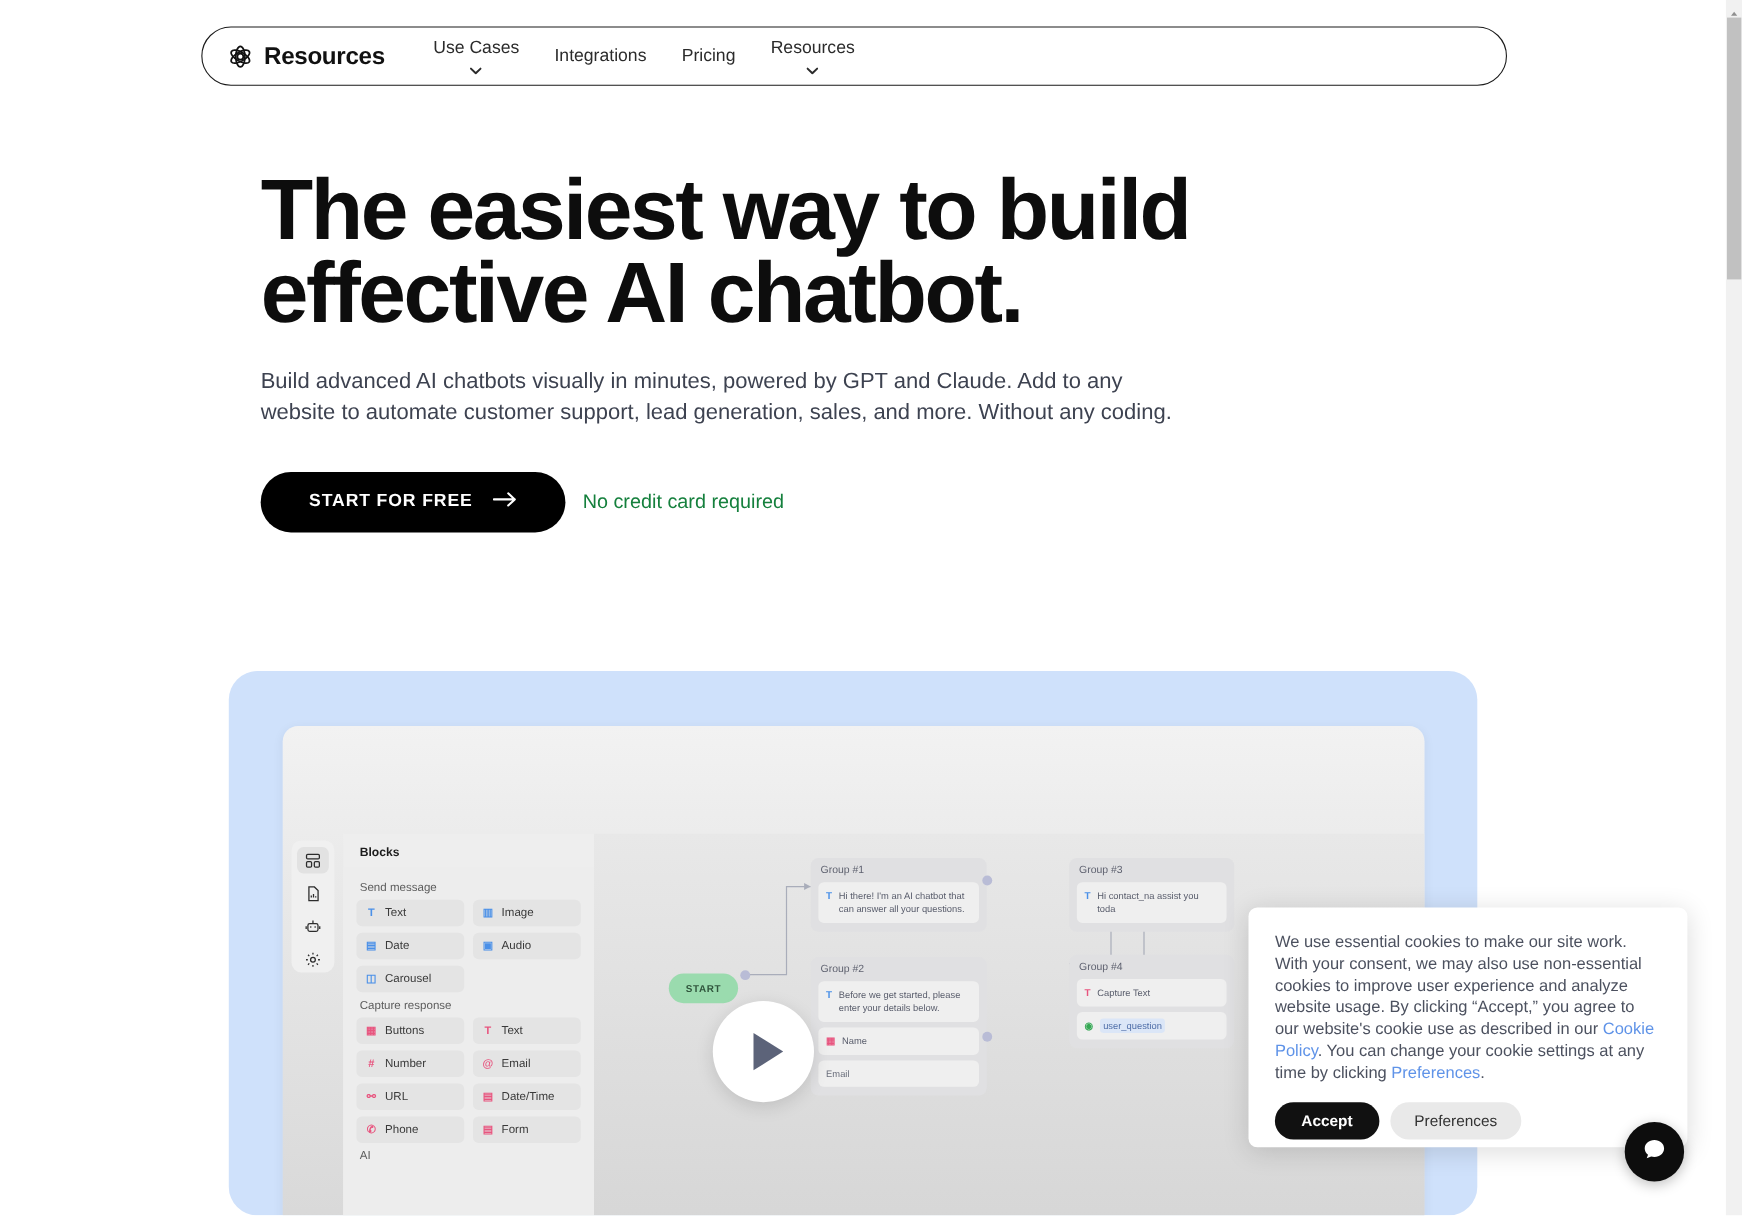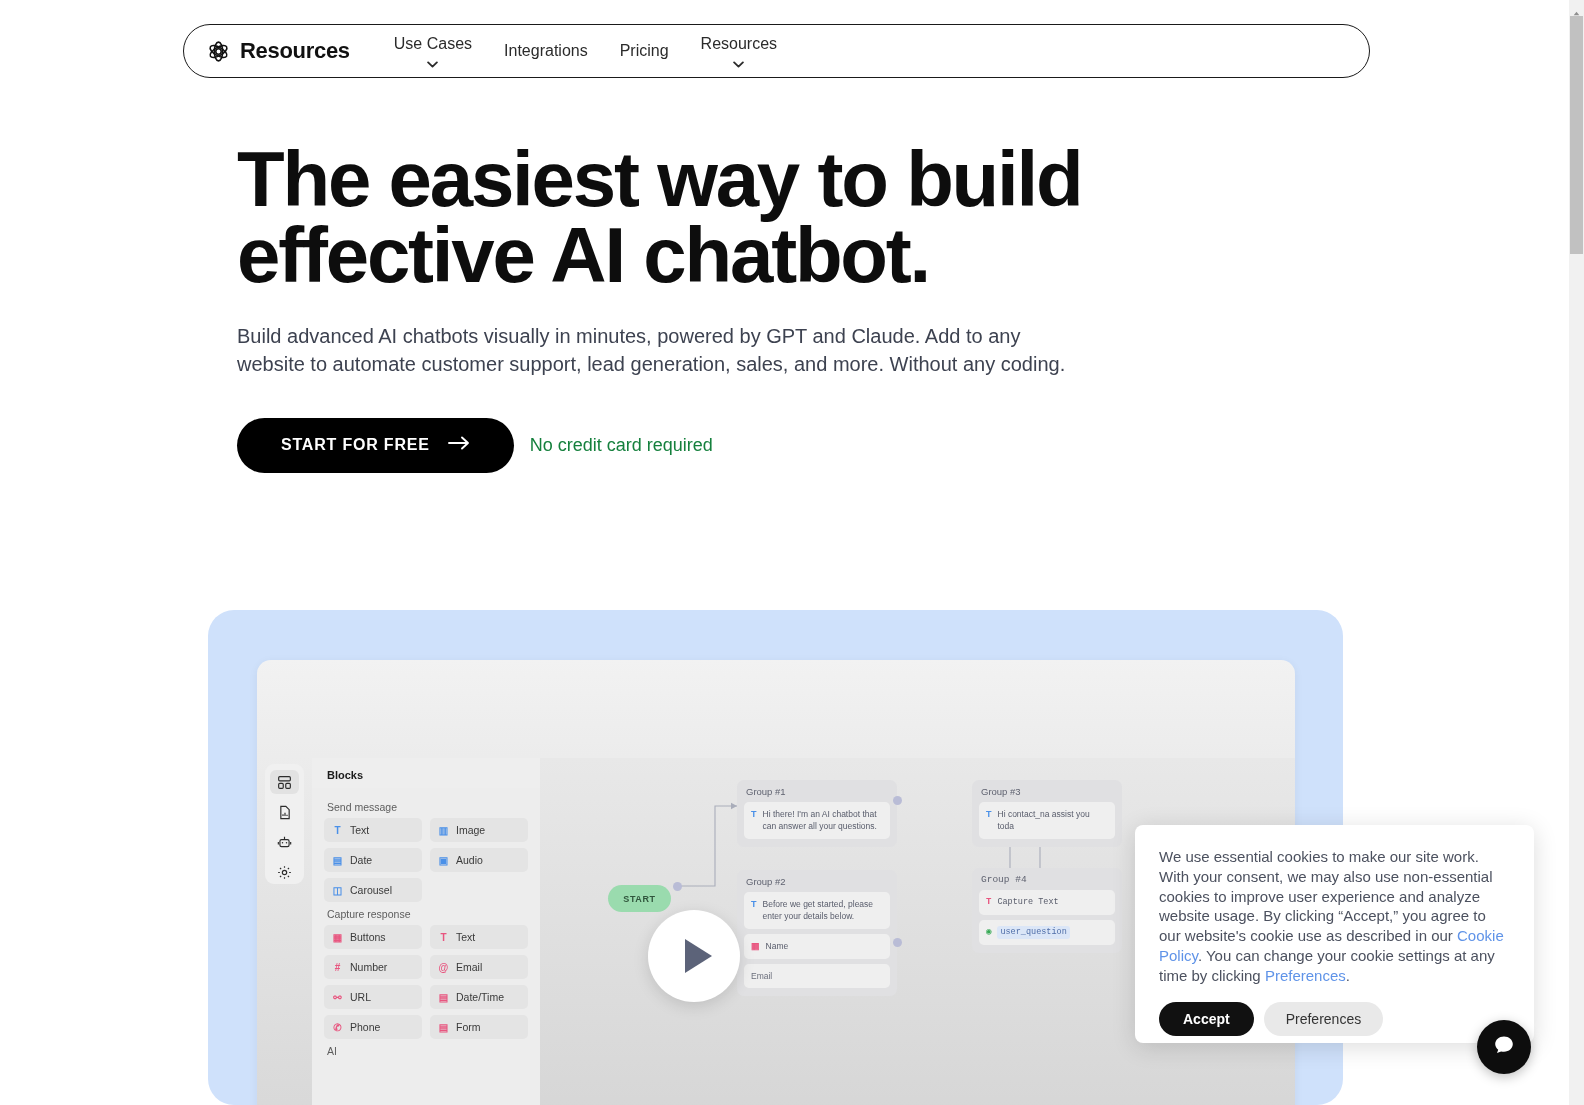--- a/index.html
+++ b/index.html
@@ -105,21 +105,21 @@
 
   
   .hero {
     position: absolute;
     left: 0;
     top: 140px;
     width: 1569px;
   }
   .hero-inner {
     width: 1135px;
-    margin: 1px auto;
+    margin: 12px auto;
     padding-left: 20px;
   }
   h1.hero-title {
     font-size: 78px;
     line-height: 0.98;
     font-weight: 700;
     letter-spacing: -2.2px;
     color: #0d0d0d;
     max-width: 860px;
   }
@@ -625,21 +625,21 @@
           <div class="port" style="left:353px; top:180px;"></div>
 
           <div class="grp" style="left:432px; top:22px; width:150px;">
             <div class="grp-title">Group #3</div>
             <div class="grp-card">
               <span class="tico">T</span>
               <span>Hi contact_na assist you toda</span>
             </div>
           </div>
 
-          <div class="grp" style="left:432px; top:110px; width:150px;font-family:Liberation Mono, monospace;">
+          <div class="grp" style="left:432px; top:110px; width:150px;">
             <div class="grp-title">Group #4</div>
             <div class="grp-card pinky">
               <span class="tico">T</span>
               <span>Capture Text</span>
             </div>
             <div class="grp-card">
               <span class="tico" style="color:#34a853">◉</span>
               <span class="pill-var">user_question</span>
             </div>
           </div>

